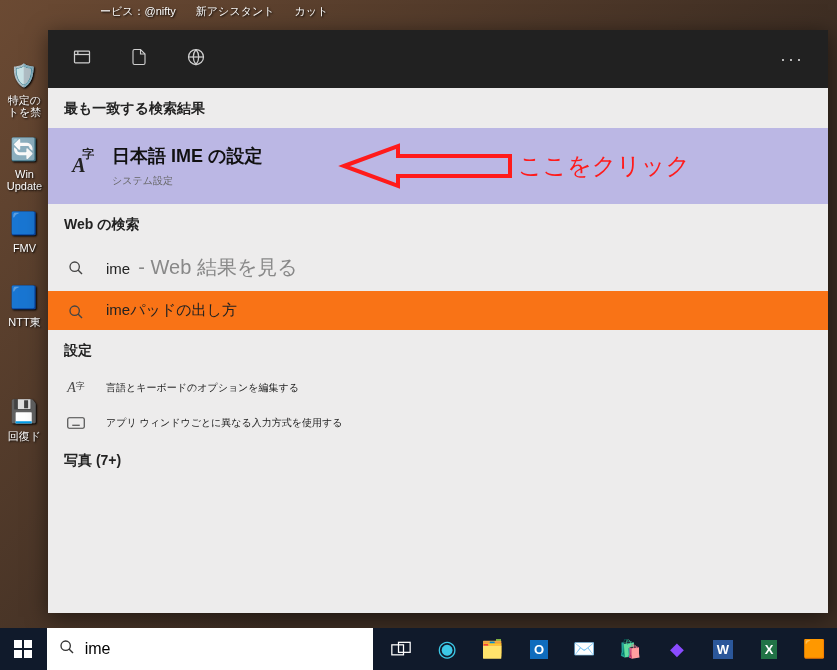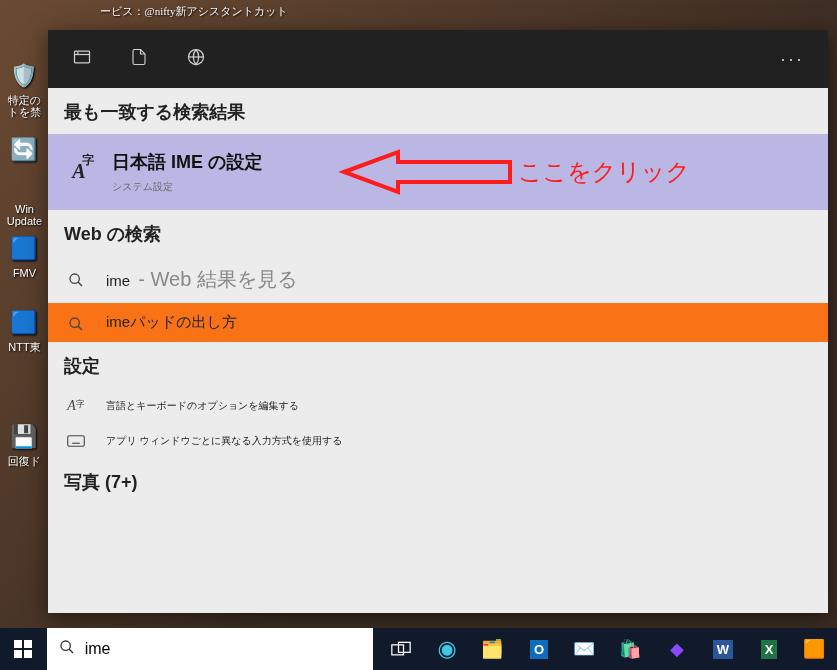--- a/index.html
+++ b/index.html
@@ -39,24 +39,23 @@
     .desktop-icon .ico {
       width: 32px; height: 32px;
       display: flex; align-items: center; justify-content: center;
       font-size: 22px;
     }
 
     
     .top-labels {
       position: absolute; top: 0; left: 100px; right: 0;
       color: #fff; font-size: 11px;
-      display: flex; 
+      display: flex; gap: 20px;
       text-shadow: 1px 1px 2px #000;
       padding: 4px 0;
-      font-family: Liberation Serif, serif;
     }
 
     
     .search-panel {
       position: absolute;
       left: 48px; top: 30px;
       width: 780px;
       height: 583px;
       background: #edecec;
       box-shadow: 0 4px 20px rgba(0,0,0,0.5);
@@ -68,21 +67,21 @@
       display: flex; align-items: center;
       padding: 0 24px;
       gap: 38px;
       color: #cfcfcf;
     }
     .panel-top .tab-icon { font-size: 18px; }
     .panel-top .spacer { flex: 1; }
 
     .section-header {
       padding: 12px 16px 10px 16px;
-      font-size: 18px;
+      font-size: 14px;
       font-weight: 700;
       color: #222;
     }
 
     .result-primary {
       background: #bbb7e4;
       padding: 16px 16px 16px 16px;
       display: flex; align-items: flex-start;
       gap: 18px;
       position: relative;
@@ -199,21 +198,21 @@
 </div>
 
 <div class="desktop-icons">
   <div class="desktop-icon">
     <div class="ico">🛡️</div>
     <span style="white-space:pre;">特定の
 トを禁</span>
   </div>
   <div class="desktop-icon">
     <div class="ico">🔄</div>
-    <span style="white-space:pre;margin-top:35px;">Win
+    <span style="white-space:pre;">Win
 Update</span>
   </div>
   <div class="desktop-icon">
     <div class="ico">🟦</div>
     <span>FMV</span>
   </div>
   <div class="desktop-icon">
     <div class="ico">🟦</div>
     <span>NTT東</span>
   </div>

